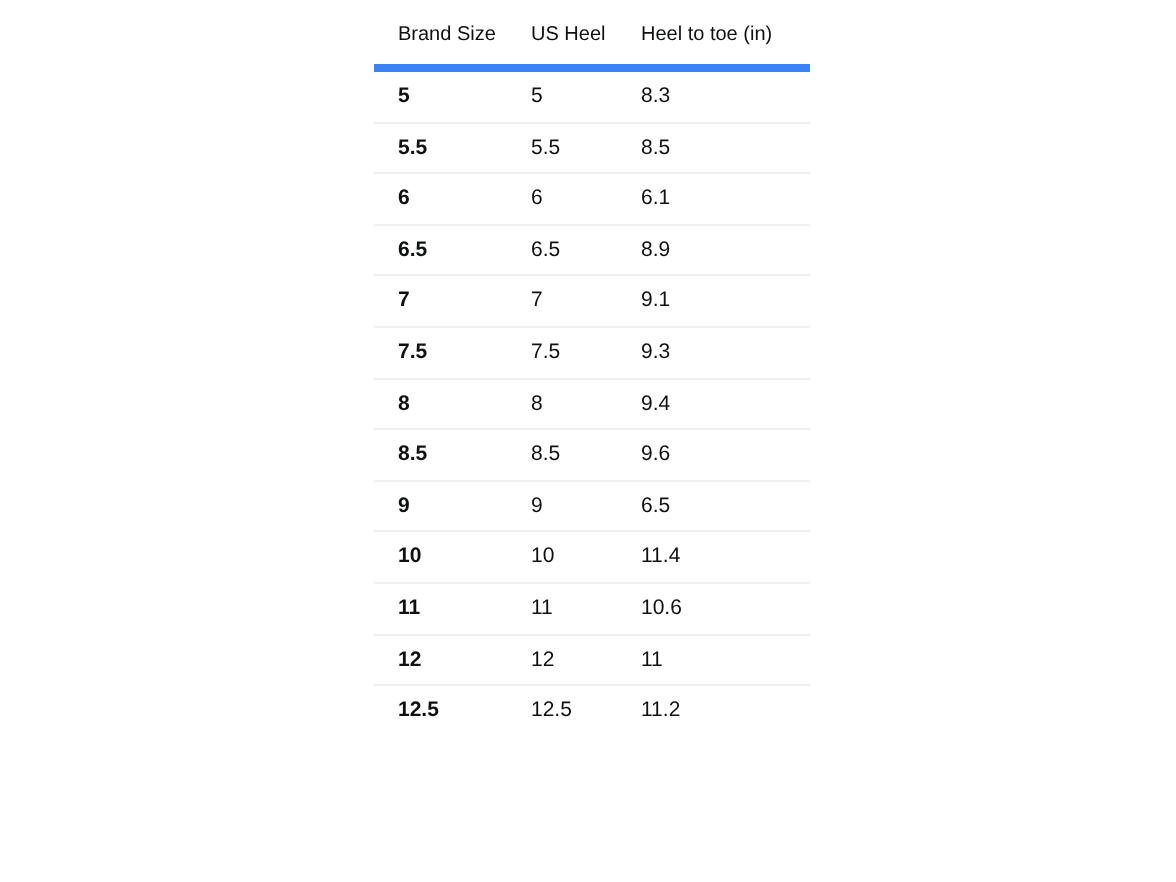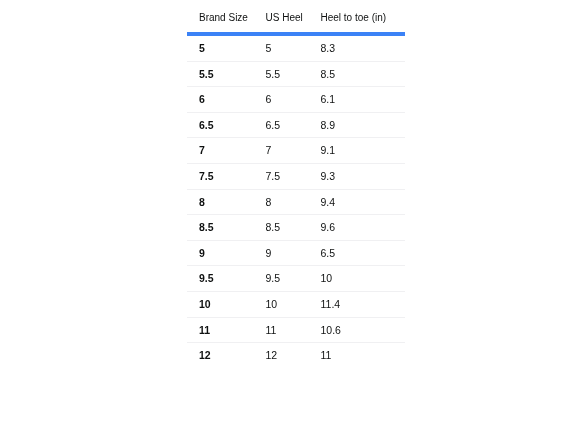--- a/index.html
+++ b/index.html
@@ -143,36 +143,36 @@
           <td class="col-brand">8.5</td>
           <td class="col-us">8.5</td>
           <td class="col-heel">9.6</td>
         </tr>
         <tr>
           <td class="col-brand">9</td>
           <td class="col-us">9</td>
           <td class="col-heel">6.5</td>
         </tr>
         <tr>
-          <td class="col-brand">9.5</td>
-          <td class="col-us">9.5</td>
-          <td class="col-heel">10</td>
-        </tr>
-        <tr>
           <td class="col-brand">10</td>
           <td class="col-us">10</td>
           <td class="col-heel">11.4</td>
         </tr>
         <tr>
           <td class="col-brand">11</td>
           <td class="col-us">11</td>
           <td class="col-heel">10.6</td>
         </tr>
         <tr>
           <td class="col-brand">12</td>
           <td class="col-us">12</td>
           <td class="col-heel">11</td>
         </tr>
+        <tr>
+          <td class="col-brand">12.5</td>
+          <td class="col-us">12.5</td>
+          <td class="col-heel">11.2</td>
+        </tr>
 
       </tbody>
     </table>
   </div>
 </div>
 
 </body></html>

